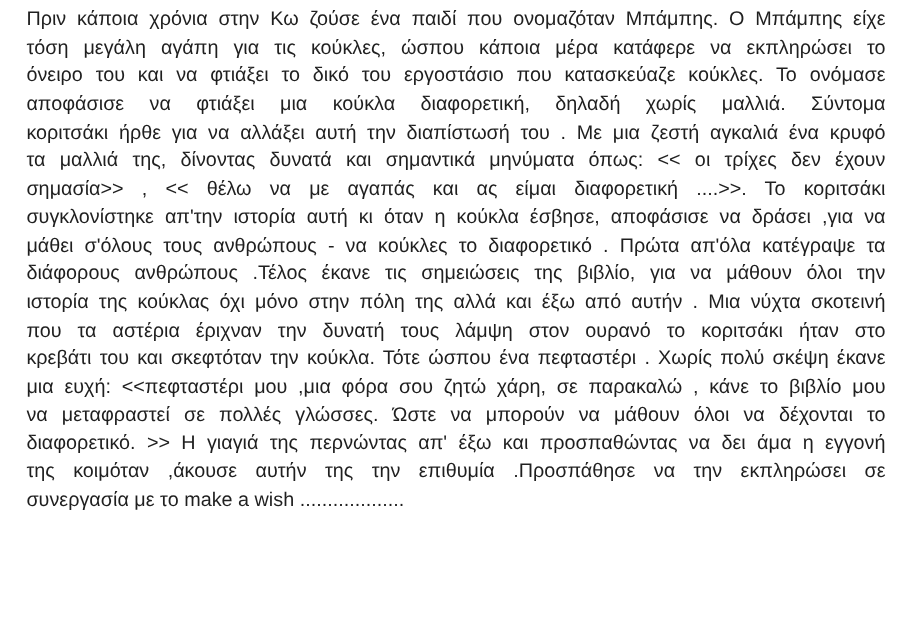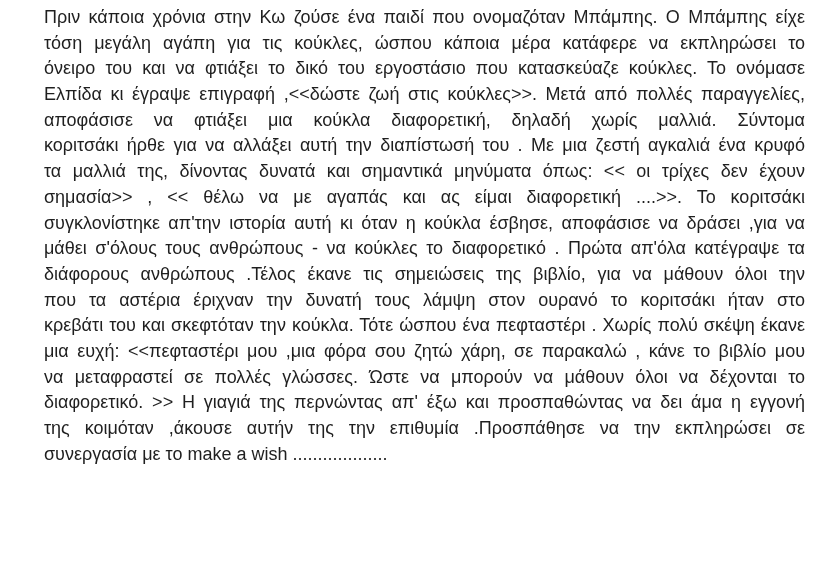--- a/index.html
+++ b/index.html
@@ -7,21 +7,21 @@
     padding: 0;
     width: 832px;
     height: 571px;
     overflow: hidden;
     background: #ffffff;
   }
   .page {
     box-sizing: border-box;
     width: 832px;
     height: 571px;
-    padding: 5px 27px 0 44px;
+    padding: 5px 27px 0 24px;
     background: #ffffff;
   }
   .story {
     width: 100%;
   }
   .text-line {
     font-family: "Liberation Sans", "DejaVu Sans", sans-serif;
     font-size: 18px;
     line-height: 25.7px;
     color: #1f1f1f;
@@ -37,28 +37,28 @@
 </style>
 </head>
 <body>
 
 <div class="page">
   <div class="story">
 
   <div class="text-line">Πριν κάποια χρόνια στην Κω ζούσε ένα παιδί που ονομαζόταν Μπάμπης. Ο Μπάμπης είχε</div>
       <div class="text-line">τόση μεγάλη αγάπη για τις κούκλες, ώσπου κάποια μέρα κατάφερε να εκπληρώσει το</div>
       <div class="text-line">όνειρο του και να φτιάξει το δικό του εργοστάσιο που κατασκεύαζε κούκλες. Το ονόμασε</div>
-      <div class="text-line">Ελπίδα κι έγραψε επιγραφή ,&lt;&lt;δώστε ζωή στις κούκλες&gt;&gt;. Μετά από πολλές παραγγελίες,</div>
       <div class="text-line">αποφάσισε να φτιάξει μια κούκλα διαφορετική, δηλαδή χωρίς μαλλιά. Σύντομα</div>
       <div class="text-line">κοριτσάκι ήρθε για να αλλάξει αυτή την διαπίστωσή του . Με μια ζεστή αγκαλιά ένα κρυφό</div>
       <div class="text-line">τα μαλλιά της, δίνοντας δυνατά και σημαντικά μηνύματα όπως: &lt;&lt; οι τρίχες δεν έχουν</div>
       <div class="text-line">σημασία&gt;&gt; , &lt;&lt; θέλω να με αγαπάς και ας είμαι διαφορετική ....&gt;&gt;. Το κοριτσάκι</div>
       <div class="text-line">συγκλονίστηκε απ'την ιστορία αυτή κι όταν η κούκλα έσβησε, αποφάσισε να δράσει ,για να</div>
       <div class="text-line">μάθει σ'όλους τους ανθρώπους - να κούκλες το διαφορετικό . Πρώτα απ'όλα κατέγραψε τα</div>
       <div class="text-line">διάφορους ανθρώπους .Τέλος έκανε τις σημειώσεις της βιβλίο, για να μάθουν όλοι την</div>
+      <div class="text-line">ιστορία της κούκλας όχι μόνο στην πόλη της αλλά και έξω από αυτήν . Μια νύχτα σκοτεινή</div>
       <div class="text-line">που τα αστέρια έριχναν την δυνατή τους λάμψη στον ουρανό το κοριτσάκι ήταν στο</div>
       <div class="text-line">κρεβάτι του και σκεφτόταν την κούκλα. Τότε ώσπου ένα πεφταστέρι . Χωρίς πολύ σκέψη έκανε</div>
       <div class="text-line">μια ευχή: &lt;&lt;πεφταστέρι μου ,μια φόρα σου ζητώ χάρη, σε παρακαλώ , κάνε το βιβλίο μου</div>
       <div class="text-line">να μεταφραστεί σε πολλές γλώσσες. Ώστε να μπορούν να μάθουν όλοι να δέχονται το</div>
       <div class="text-line">διαφορετικό. &gt;&gt; Η γιαγιά της περνώντας απ' έξω και προσπαθώντας να δει άμα η εγγονή</div>
       <div class="text-line">της κοιμόταν ,άκουσε αυτήν της την επιθυμία .Προσπάθησε να την εκπληρώσει σε</div>
       <div class="text-line">συνεργασία με το make a wish ...................</div>
     </div>
 </div>
 

